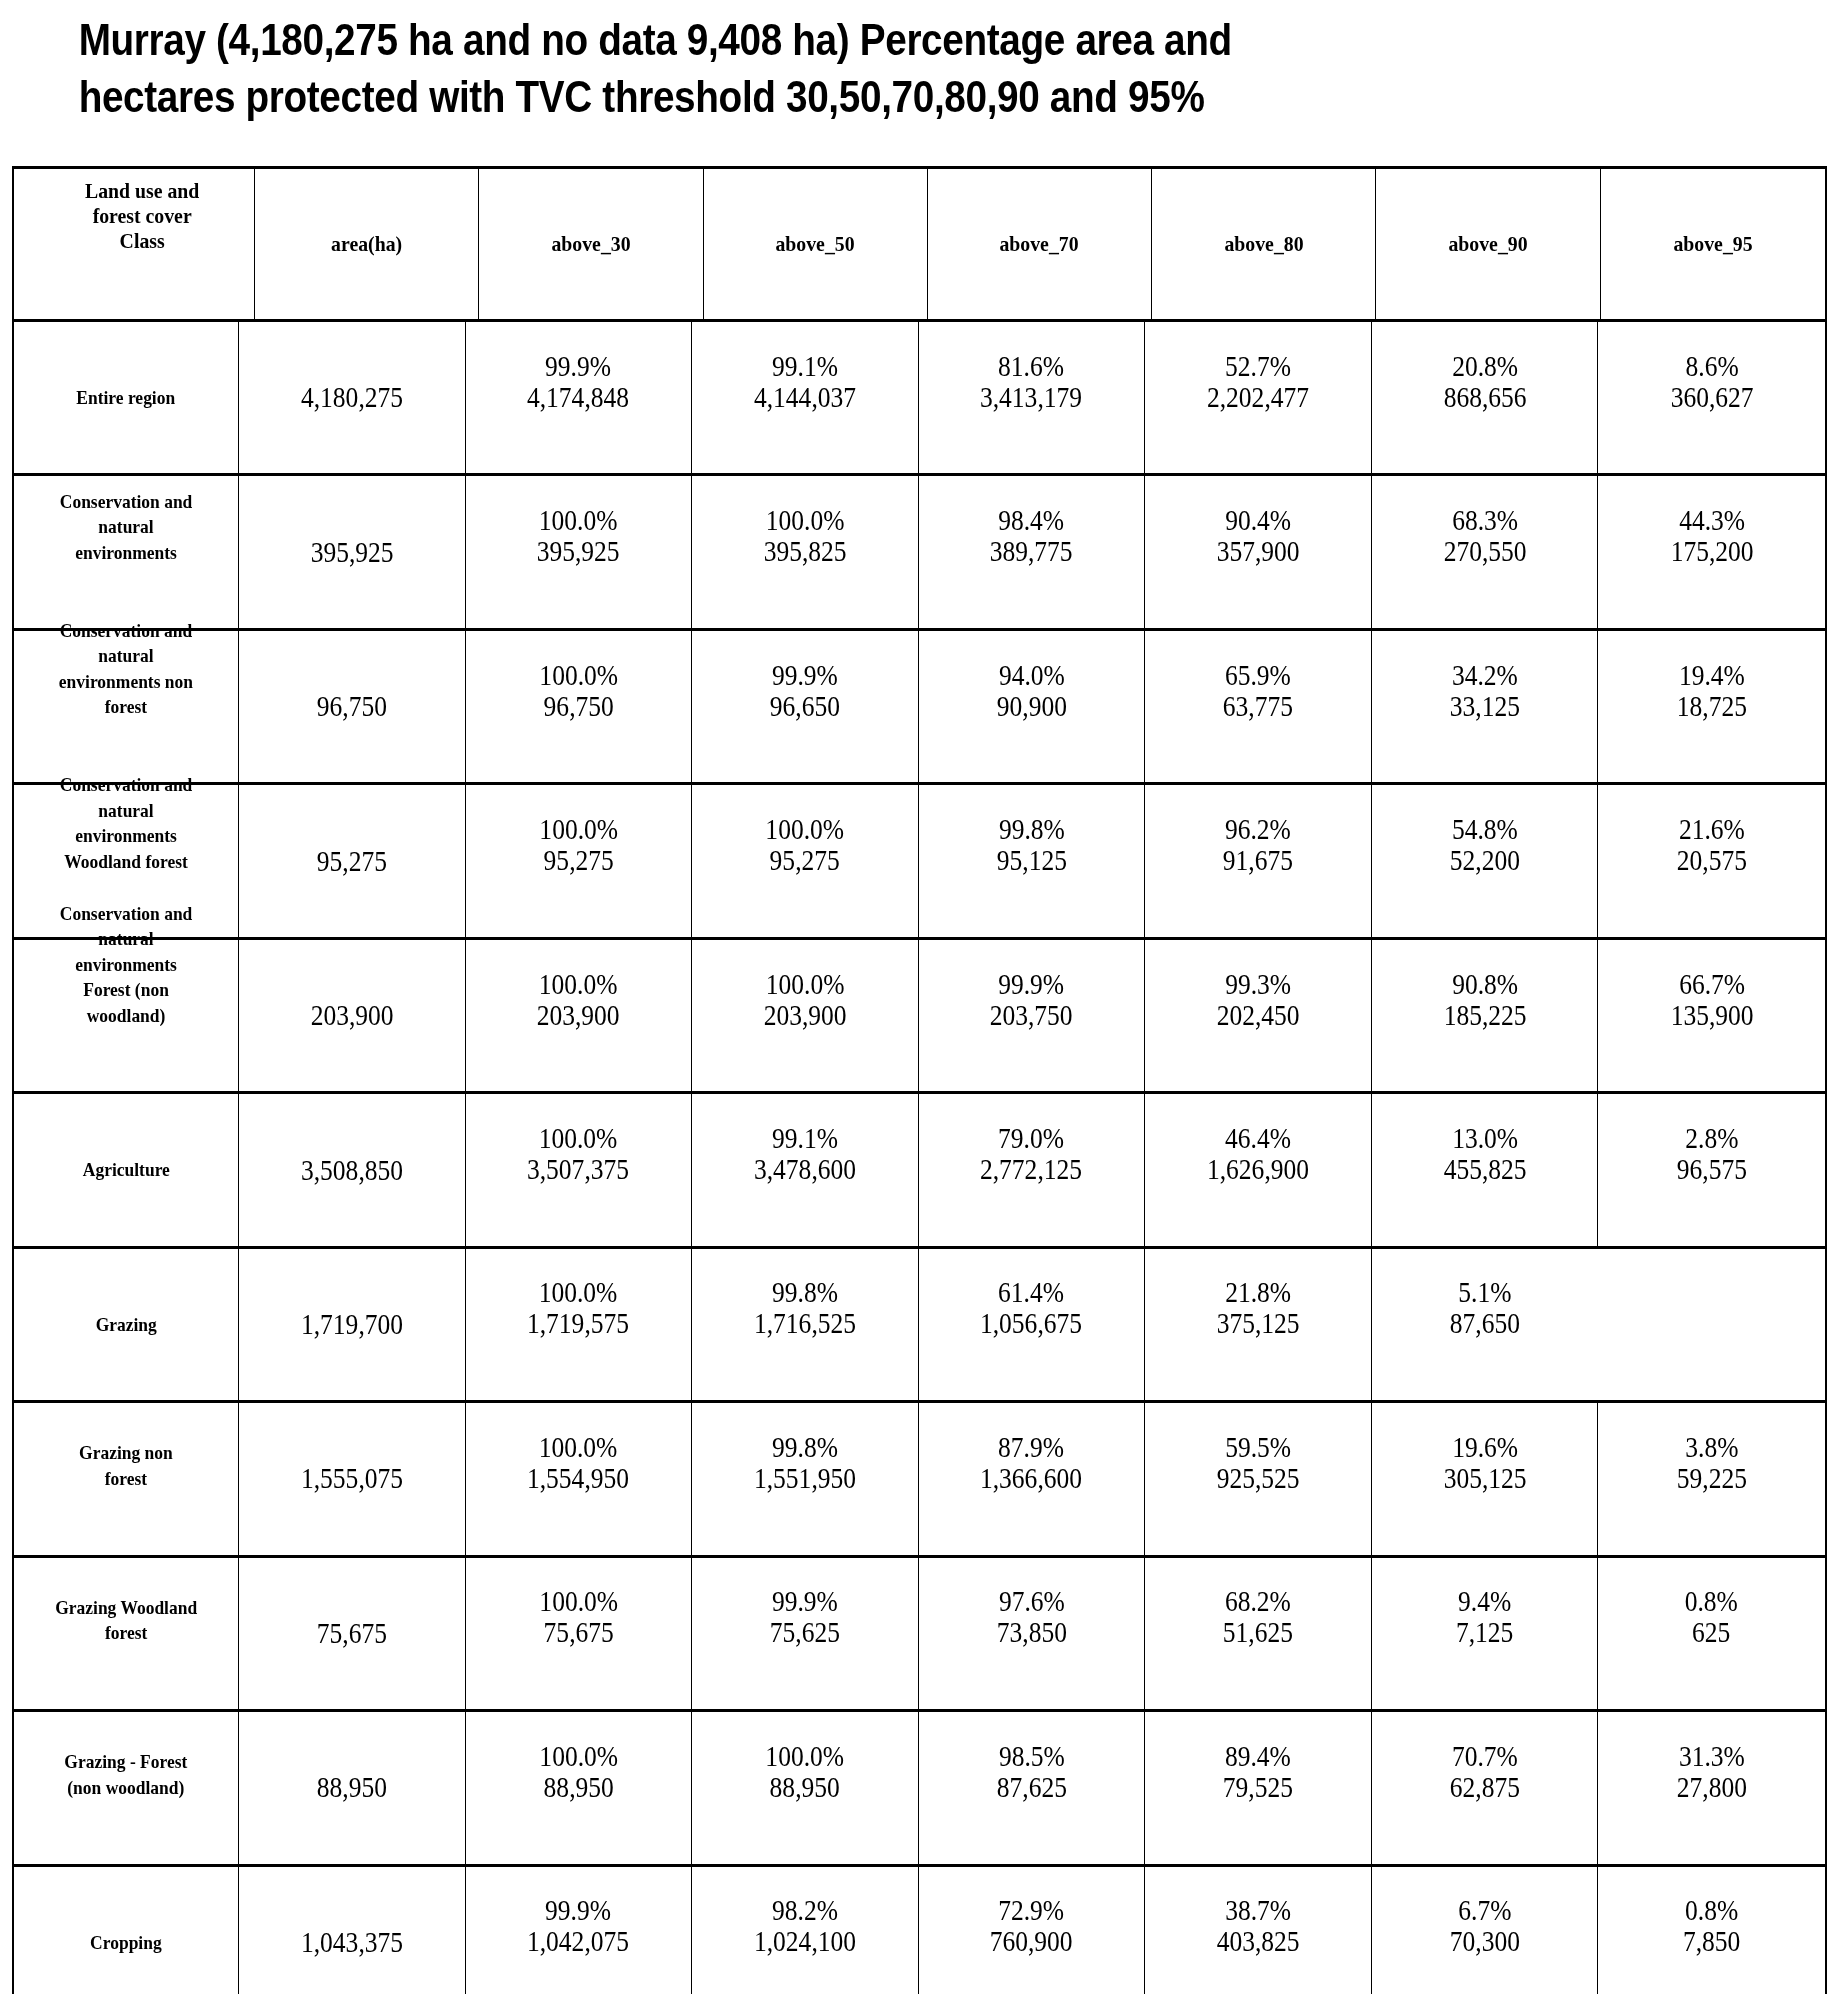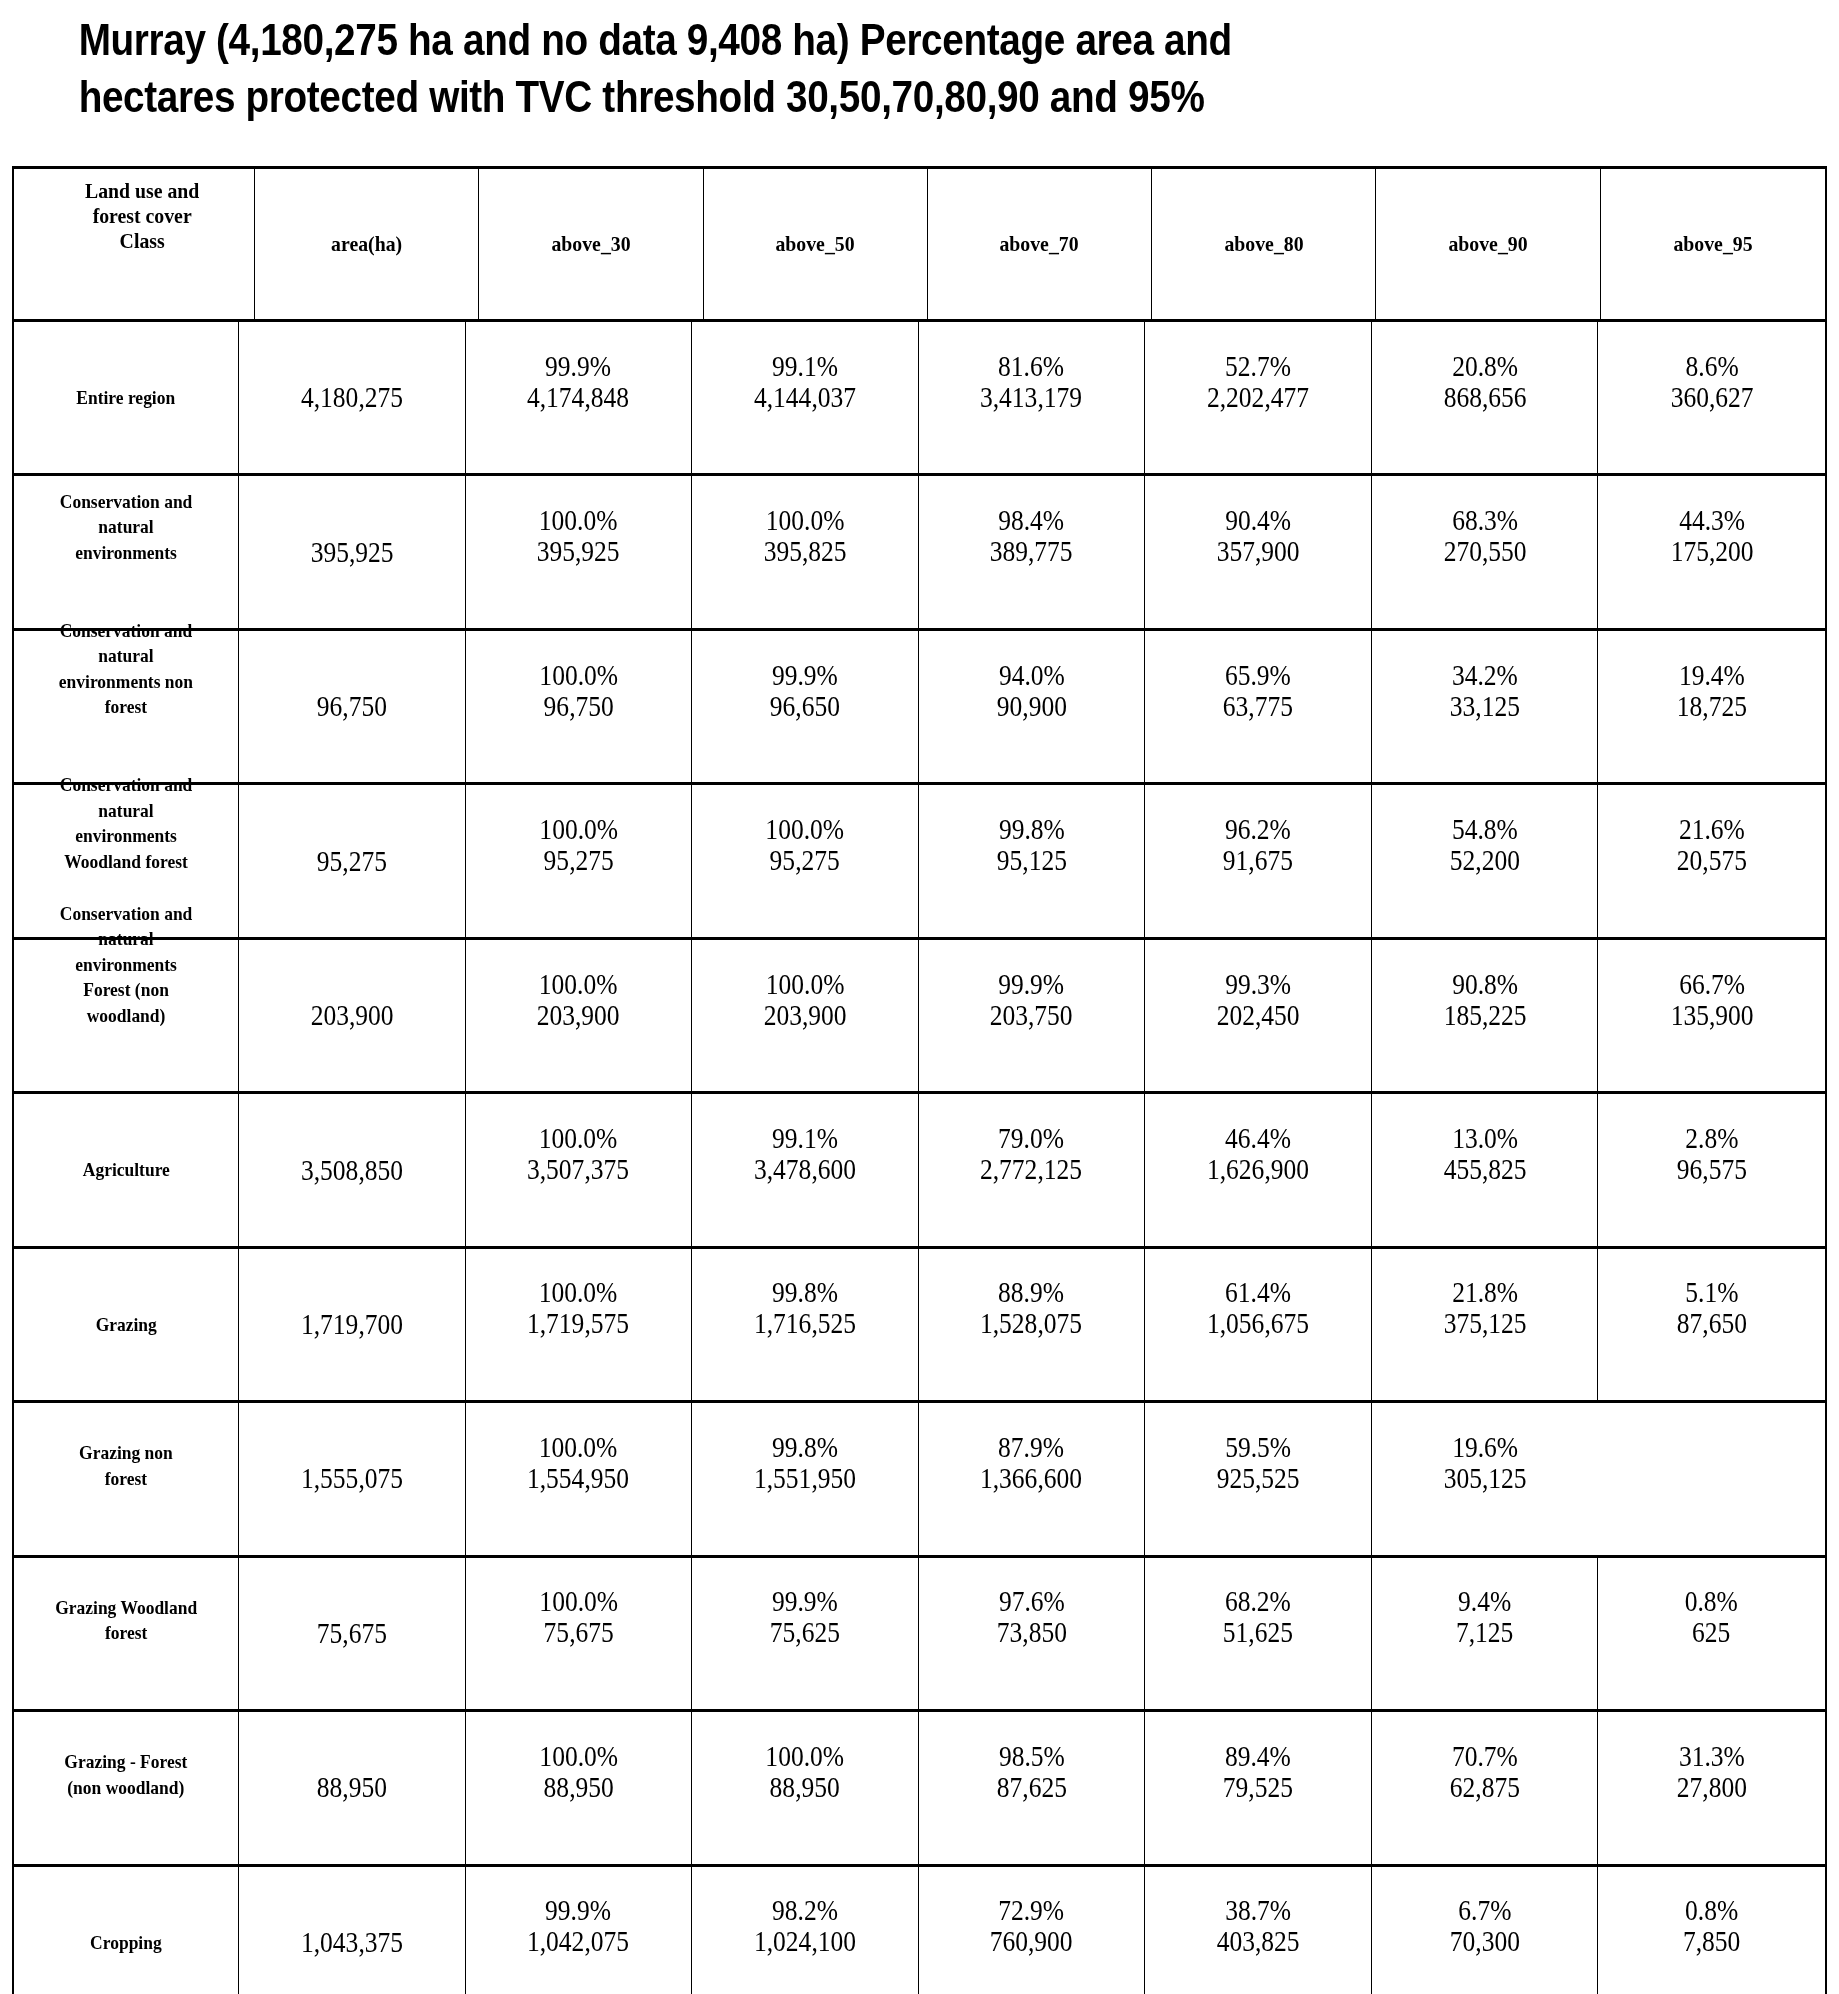--- a/index.html
+++ b/index.html
@@ -292,24 +292,20 @@
         </div>
         <div class="cell num-cell">
           <span class="cell-text num-text" style="transform: translateY(-15.6px) scaleX(0.88);">100.0%
 1,719,575</span>
         </div>
         <div class="cell num-cell">
           <span class="cell-text num-text" style="transform: translateY(-15.6px) scaleX(0.88);">99.8%
 1,716,525</span>
         </div>
         <div class="cell num-cell">
-          <span class="cell-text num-text" style="transform: translateY(-15.6px) scaleX(0.88);">88.9%
-1,528,075</span>
-        </div>
-        <div class="cell num-cell">
           <span class="cell-text num-text" style="transform: translateY(-15.6px) scaleX(0.88);">61.4%
 1,056,675</span>
         </div>
         <div class="cell num-cell">
           <span class="cell-text num-text" style="transform: translateY(-15.6px) scaleX(0.88);">21.8%
 375,125</span>
         </div>
         <div class="cell num-cell">
           <span class="cell-text num-text" style="transform: translateY(-15.6px) scaleX(0.88);">5.1%
 87,650</span>
@@ -336,20 +332,24 @@
 1,366,600</span>
         </div>
         <div class="cell num-cell">
           <span class="cell-text num-text" style="transform: translateY(-15.6px) scaleX(0.88);">59.5%
 925,525</span>
         </div>
         <div class="cell num-cell">
           <span class="cell-text num-text" style="transform: translateY(-15.6px) scaleX(0.88);">19.6%
 305,125</span>
         </div>
+        <div class="cell num-cell">
+          <span class="cell-text num-text" style="transform: translateY(-15.6px) scaleX(0.88);">3.8%
+59,225</span>
+        </div>
       </div>
       <div class="row data-row">
         <div class="cell label-cell first-col">
           <span class="cell-text label-text" style="transform: translateY(-12.8px) scaleX(0.92);">Grazing Woodland
 forest</span>
         </div>
         <div class="cell num-cell">
           <span class="cell-text num-text" style="transform: scaleX(0.88);">75,675</span>
         </div>
         <div class="cell num-cell">

